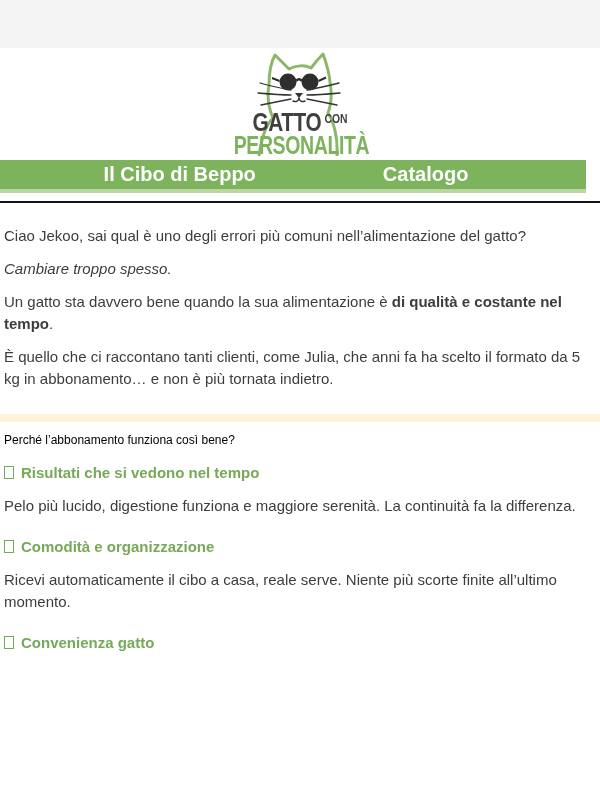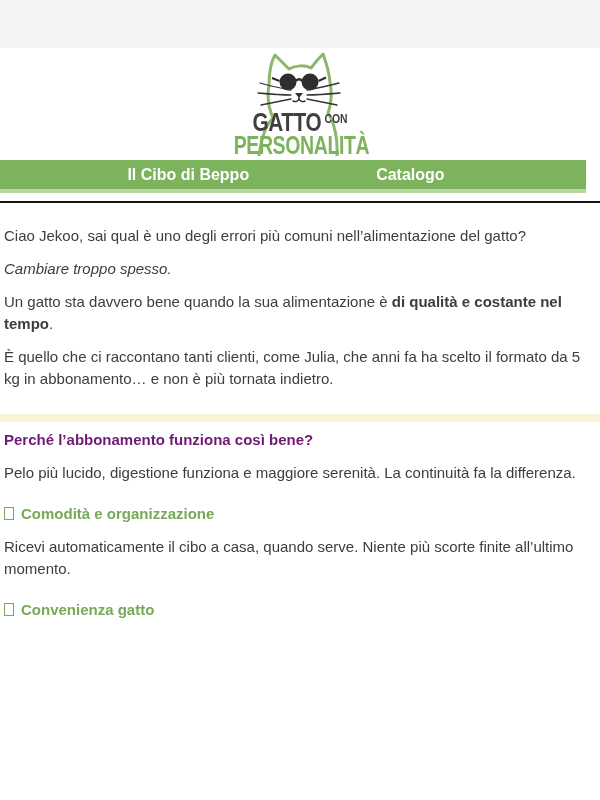--- a/index.html
+++ b/index.html
@@ -34,35 +34,35 @@
 
   
   .nav {
     height: 33px; background: #7cb35c;
     border-bottom: 4px solid #b9d5a1;
     display: flex; justify-content: center; align-items: center;
     gap: 127px;
     position: relative; left: -14px;
   }
   .nav a {
-    color: #ffffff; font-weight: bold; font-size: 16px;
+    color: #ffffff; font-weight: bold; font-size: 20px;
     text-decoration: none; white-space: nowrap; cursor: pointer;
   }
   .white-gap { height: 8px; background: #ffffff; }
   .black-line { height: 2px; background: #141414; }
 
   
   .content { padding: 22px 4px 0; font-size: 15px; line-height: 22px; }
   .content p { margin: 0 0 11px; }
   .italic { font-style: italic; }
   b, strong { font-weight: bold; }
 
   .divider { height: 8px; background: #fcf4d8; margin: 24px -18px 7px; }
 
-  .section-heading { font-weight: bold; font-size: 15px; margin: 0 0 21px; color: #701a75; }
+  .section-heading { font-weight: normal; font-size: 12px; margin: 0 0 21px; color: #000000; }
 
   .benefit { margin: 0 0 19px; }
   .benefit-title { color: #76a958; font-weight: bold; margin: 0; }
   .tofu {
     display: inline-block; width: 10px; height: 13px;
     border: 1.4px solid #76a958; margin-right: 7px;
     position: relative; top: 1px;
   }
   .benefit-text { margin: 0; }
 </style>
@@ -118,26 +118,27 @@
   <p>Ciao Jekoo, sai qual è uno degli errori più comuni nell’alimentazione del gatto?</p>
   <p class="italic">Cambiare troppo spesso.</p>
   <p><span>Un gatto sta davvero bene quando la sua alimentazione è </span><b>di qualità e costante nel tempo</b><span>.</span></p>
   <p>È quello che ci raccontano tanti clienti, come Julia, che anni fa ha scelto il formato da 5 kg in abbonamento… e non è più tornata indietro.</p>
 
   <div class="divider"></div>
 
   <p class="section-heading">Perché l’abbonamento funziona così bene?</p>
 
   <div class="benefit">
+    <p class="benefit-title"><span class="tofu"></span><span>Risultati che si vedono nel tempo</span></p>
     <p class="benefit-text">Pelo più lucido, digestione funziona e maggiore serenità. La continuità fa la differenza.</p>
   </div>
 
   <div class="benefit">
     <p class="benefit-title"><span class="tofu"></span><span>Comodità e organizzazione</span></p>
-    <p class="benefit-text">Ricevi automaticamente il cibo a casa, quando serve. Niente più scorte finite all’ultimo momento.</p>
+    <p class="benefit-text">Ricevi automaticamente il cibo a casa, reale serve. Niente più scorte finite all’ultimo momento.</p>
   </div>
 
   <div class="benefit">
     <p class="benefit-title"><span class="tofu"></span><span>Convenienza gatto</span></p>
   </div>
 
 
 </div>
 
 </body></html>

